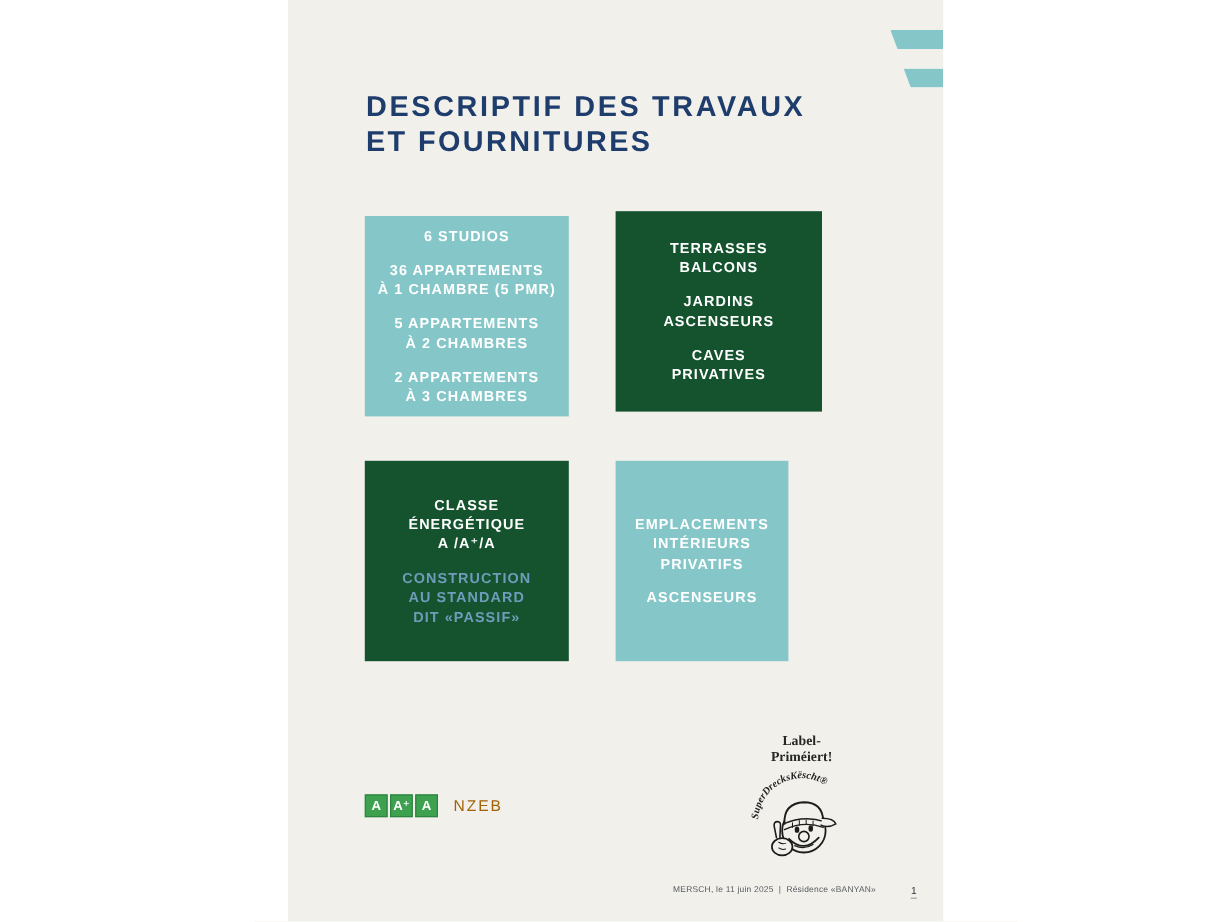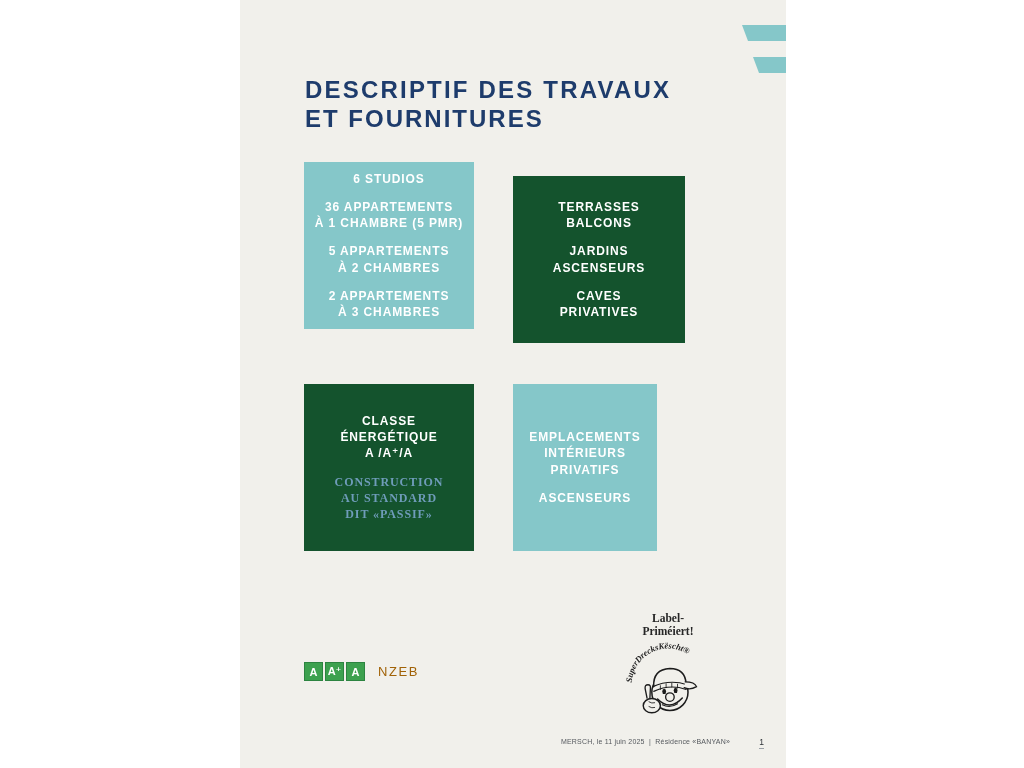--- a/index.html
+++ b/index.html
@@ -20,26 +20,26 @@
   .title-line1{font-size:24px;font-weight:700;letter-spacing:2.2px;line-height:1.2;}
   .title-line2{font-size:24px;font-weight:700;letter-spacing:2px;line-height:1.2;}
   
   .box{
     position:absolute;display:flex;flex-direction:column;justify-content:center;align-items:center;
     text-align:center;color:#ffffff;
   }
   .box p{margin:6px 0;font-size:12px;font-weight:700;letter-spacing:0.9px;line-height:1.35;white-space:pre-line;}
   .box-teal{background:#85c7c9;}
   .box-navy{background:#14532d;}
-  .box-units{left:64px;top:162px;width:170px;height:167px;}
+  .box-units{left:64px;top:180px;width:170px;height:167px;}
   .box-outdoor{left:273px;top:176px;width:172px;height:167px;}
   .box-energy{left:64px;top:384px;width:170px;height:167px;}
   .box-parking{left:273px;top:384px;width:144px;height:167px;}
   .energy-heading{margin:0 0 13px 0;font-size:13.5px;font-weight:700;letter-spacing:1.2px;line-height:1.5;white-space:pre-line;}
-  .energy-standard{margin:0 0 10px 0;font-size:8.5px;font-weight:700;letter-spacing:1.1px;line-height:1.55;color:#6f9cba;white-space:pre-line;font-family:Liberation Serif, serif;}
+  .energy-standard{margin:0 0 10px 0;font-size:8.5px;font-weight:700;letter-spacing:1.1px;line-height:1.55;color:#6f9cba;white-space:pre-line;}
   .energy-nzeb-note{margin:0;font-size:9.5px;font-weight:700;letter-spacing:0.3px;line-height:1.4;color:#ffffff;white-space:pre-line;}
   
   .energy-label{position:absolute;left:64px;top:662px;display:flex;align-items:center;}
   .energy-cell{
     width:19px;height:19px;margin-right:2px;box-sizing:border-box;
     background:#3da14f;border:1px solid #2c8440;color:#ffffff;
     font-size:11px;font-weight:700;display:flex;align-items:center;justify-content:center;
   }
   .nzeb-caption{margin-left:11px;font-size:13px;letter-spacing:1.6px;color:#a16207;}
   

